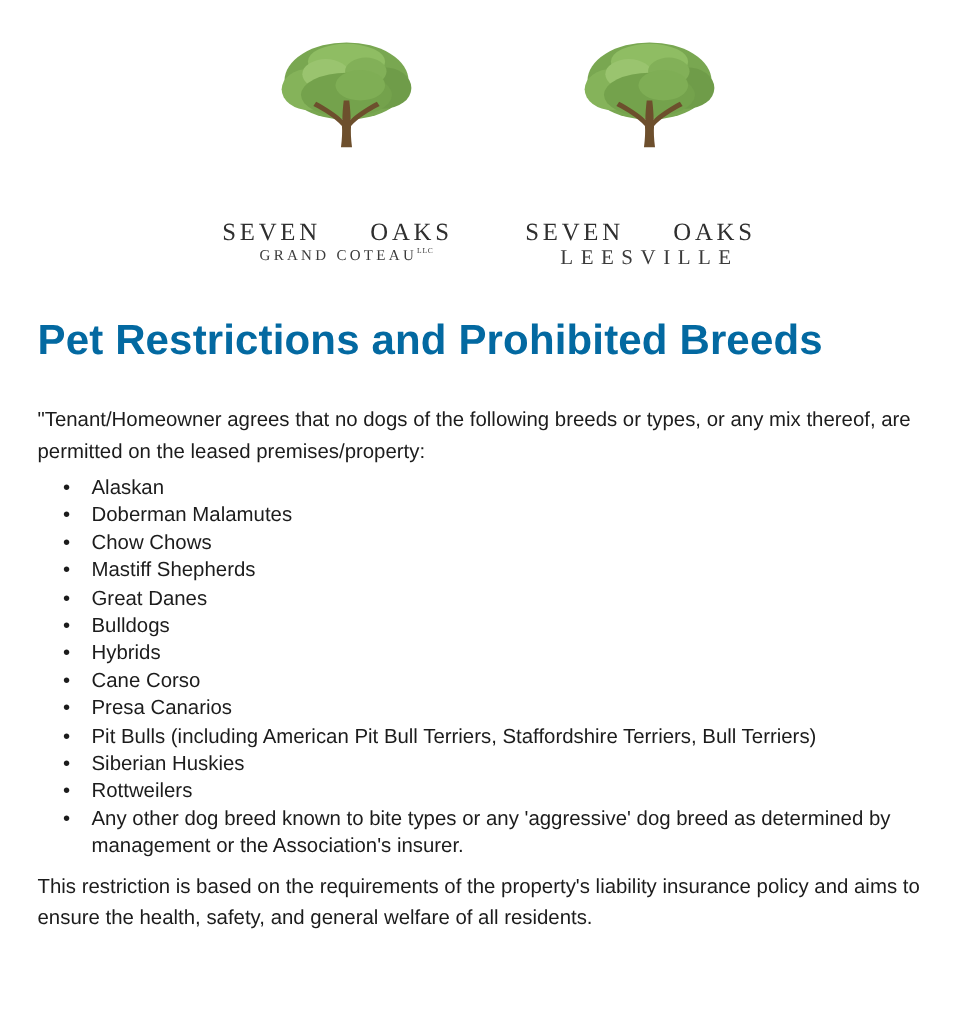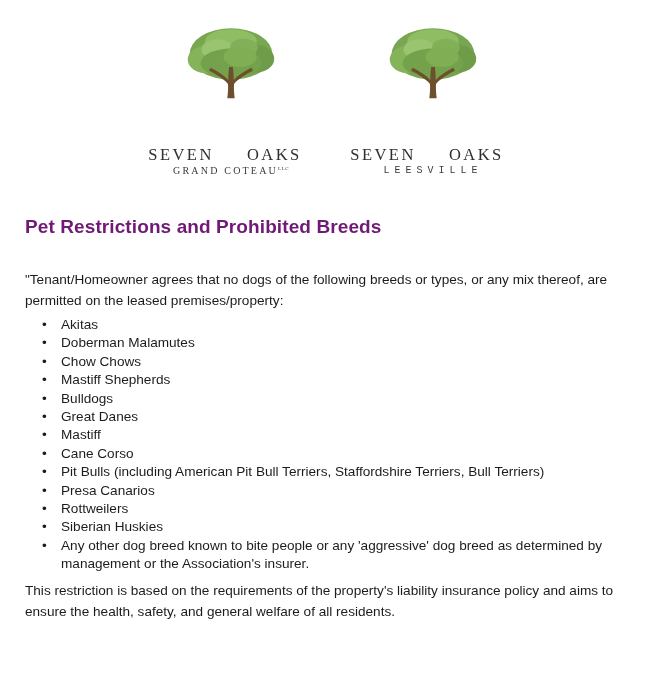--- a/index.html
+++ b/index.html
@@ -34,27 +34,27 @@
     color:#2f2f2f; font-weight:500;
   }
   .logo-sub {
     position:absolute; top:79px; left:0; right:0;
     text-align:center;
     font-family:"Liberation Serif", serif;
     font-size:10px; letter-spacing:2.2px;
     color:#3a3a3a;
   }
   .logo-sub sup { font-size:5px; letter-spacing:0.5px; vertical-align:super; }
-  .logo-sub.wide { font-size:10px; letter-spacing:5px;font-family:Liberation Mono, monospace; }
+  .logo-sub.wide { font-size:14px; letter-spacing:5px; }
 
   
   h1 {
     margin:32px 0 0 0;
-    font-size:19px; line-height:26px;
-    font-weight:700; color:#701a75;
+    font-size:28px; line-height:26px;
+    font-weight:700; color:#0369a1;
     letter-spacing:0.1px;
   }
   .intro {
     margin:29px 0 0 0;
     font-size:13.6px; line-height:21px;
     white-space:pre-line;
   }
   ul.breeds {
     list-style:none;
     margin:5px 0 0 0; padding:0;
@@ -122,32 +122,32 @@
     </div>
 
   </div>
 
   <h1>Pet Restrictions and Prohibited Breeds</h1>
 
   <p class="intro">"Tenant/Homeowner agrees that no dogs of the following breeds or types, or any mix thereof, are
 permitted on the leased premises/property:</p>
 
   <ul class="breeds">
-      <li>Akitas</li>
+      <li>Alaskan</li>
       <li>Doberman Malamutes</li>
       <li>Chow Chows</li>
       <li>Mastiff Shepherds</li>
+      <li>Great Danes</li>
       <li>Bulldogs</li>
-      <li>Great Danes</li>
-      <li>Mastiff</li>
+      <li>Hybrids</li>
       <li>Cane Corso</li>
+      <li>Presa Canarios</li>
       <li>Pit Bulls (including American Pit Bull Terriers, Staffordshire Terriers, Bull Terriers)</li>
-      <li>Presa Canarios</li>
+      <li>Siberian Huskies</li>
       <li>Rottweilers</li>
-      <li>Siberian Huskies</li>
-      <li>Any other dog breed known to bite people or any 'aggressive' dog breed as determined by
+      <li>Any other dog breed known to bite types or any 'aggressive' dog breed as determined by
 management or the Association's insurer.</li>
     </ul>
 
   <p class="closing">This restriction is based on the requirements of the property's liability insurance policy and aims to
 ensure the health, safety, and general welfare of all residents.</p>
 
 </div>
 
 </body></html>

